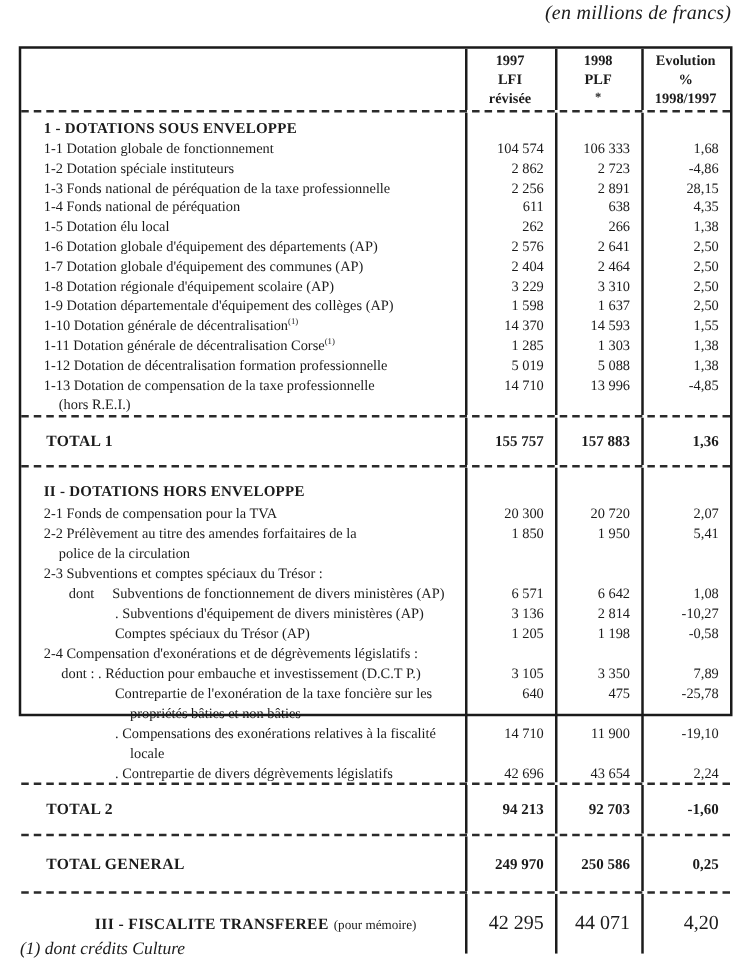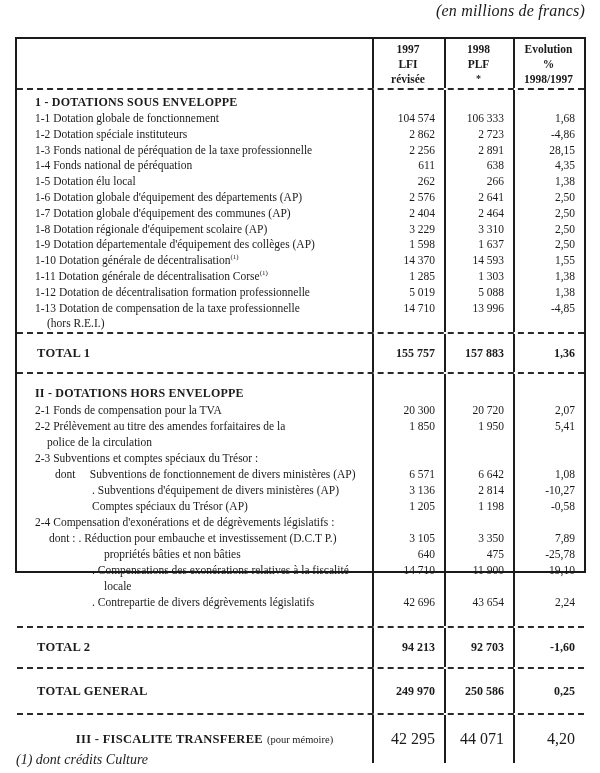--- a/index.html
+++ b/index.html
@@ -373,21 +373,21 @@
                 <span>3 105</span>
               </div>
               <div class="num">
                 <span>3 350</span>
               </div>
               <div class="num">
                 <span>7,89</span>
               </div>
             </div>
             <div class="row v-end">
-              <div class="label-cell" style="padding-left: 75px;"><div class="line2"><span>propriétés bâties et non bâties</span></div></div>
+              <div class="label-cell" style="padding-left: 75px;"><span class="l1">Contrepartie de l'exonération de la taxe foncière sur les</span><div class="line2"><span>propriétés bâties et non bâties</span></div></div>
               <div class="num">
                 <span>640</span>
               </div>
               <div class="num">
                 <span>475</span>
               </div>
               <div class="num">
                 <span>-25,78</span>
               </div>
             </div>

